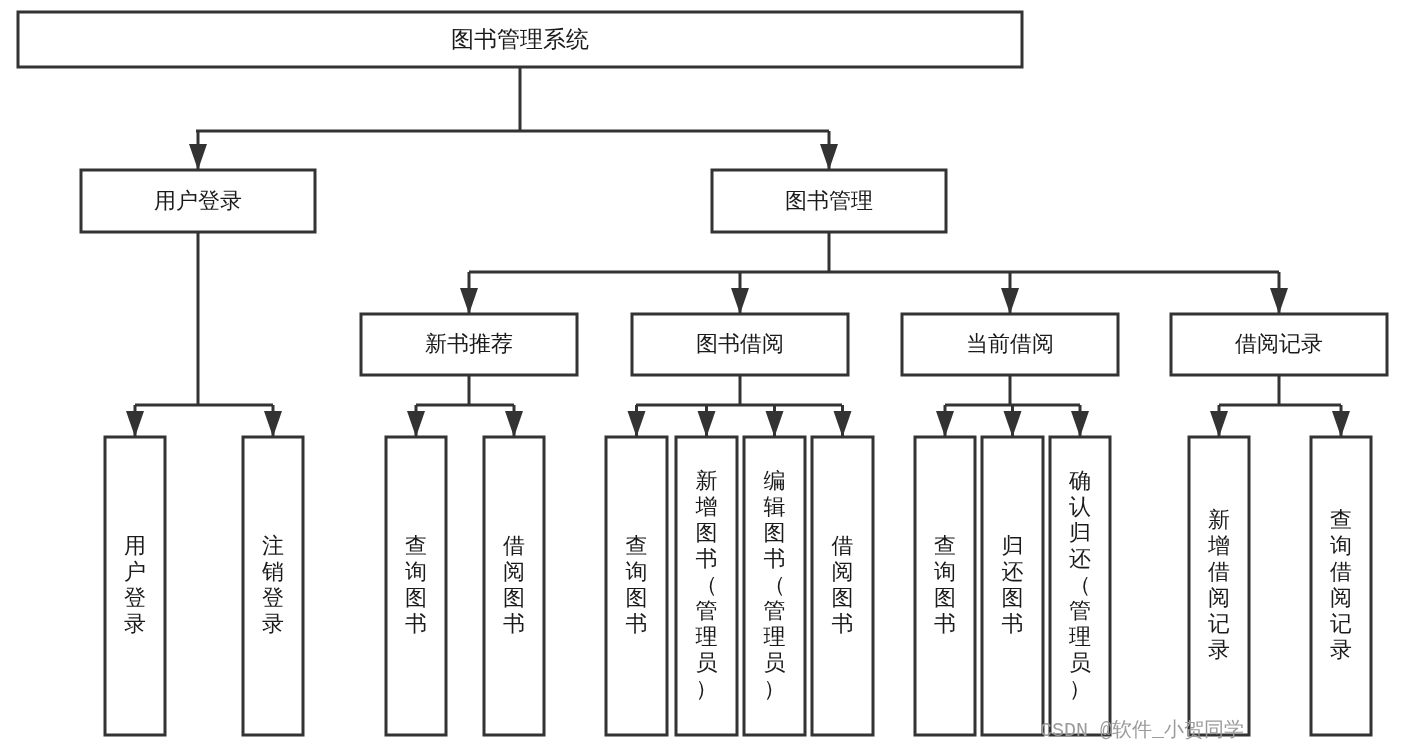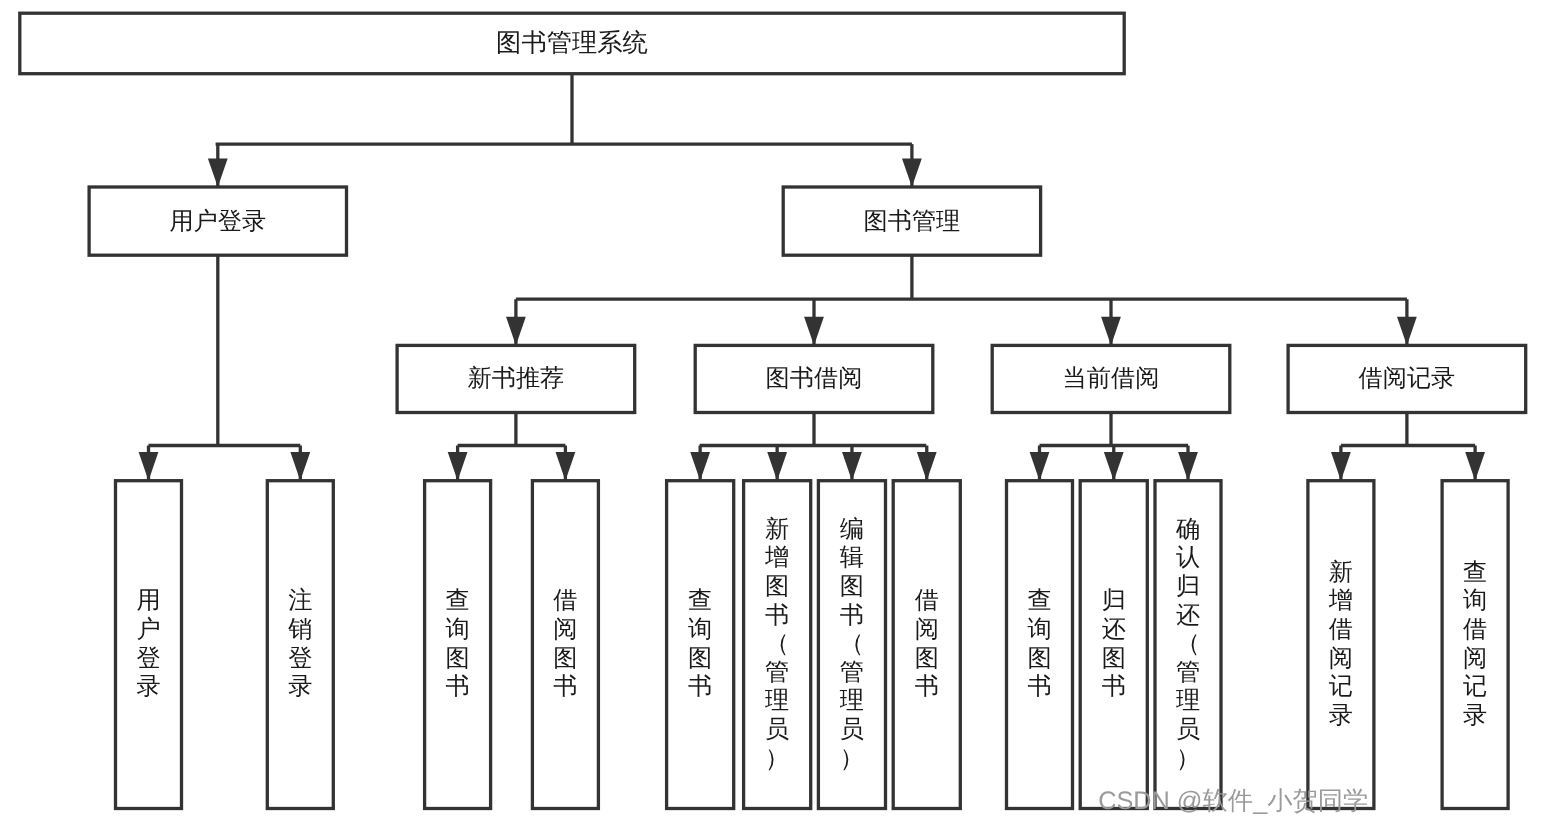--- a/index.html
+++ b/index.html
@@ -51,22 +51,22 @@
     text-anchor: middle;
     dominant-baseline: middle;
   }
   .node-label-root {
     font-size: 23px;
   }
   .watermark-text {
     position: absolute;
     right: 8px;
     bottom: 4px;
-    font-family: Liberation Sans, sans-serif;
-    font-size: 23px;
+    font-family: Liberation Mono, monospace;
+    font-size: 20px;
     color: #9a9a9a;
     white-space: nowrap;
     pointer-events: none;
     user-select: none;
   }
 </style>
 </head>
 <body>
 
 <div id="diagram-root">

